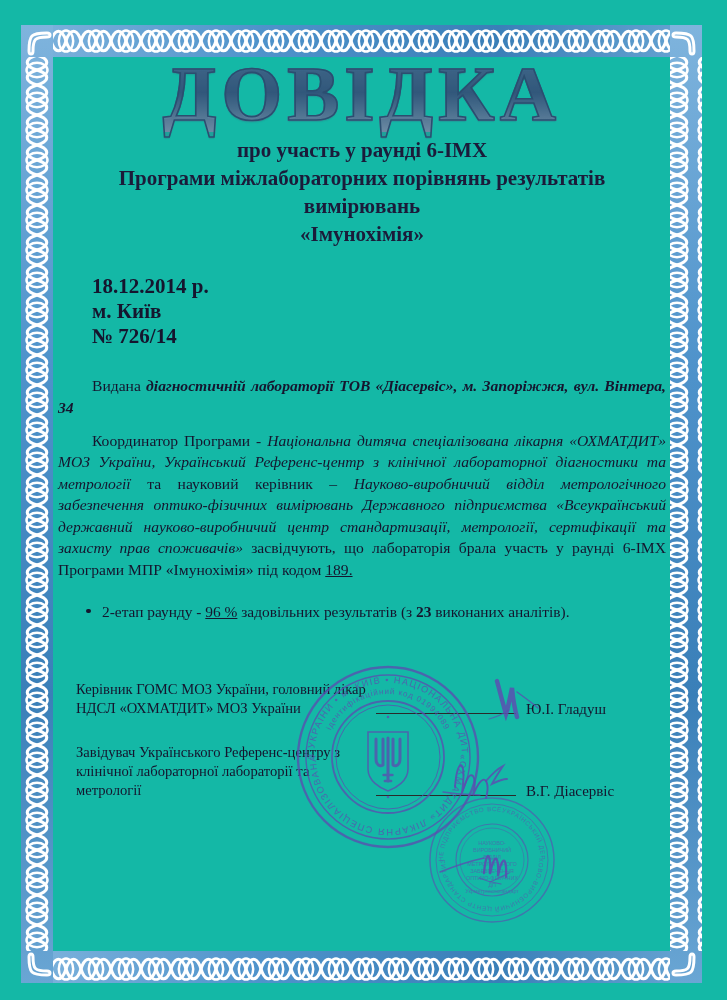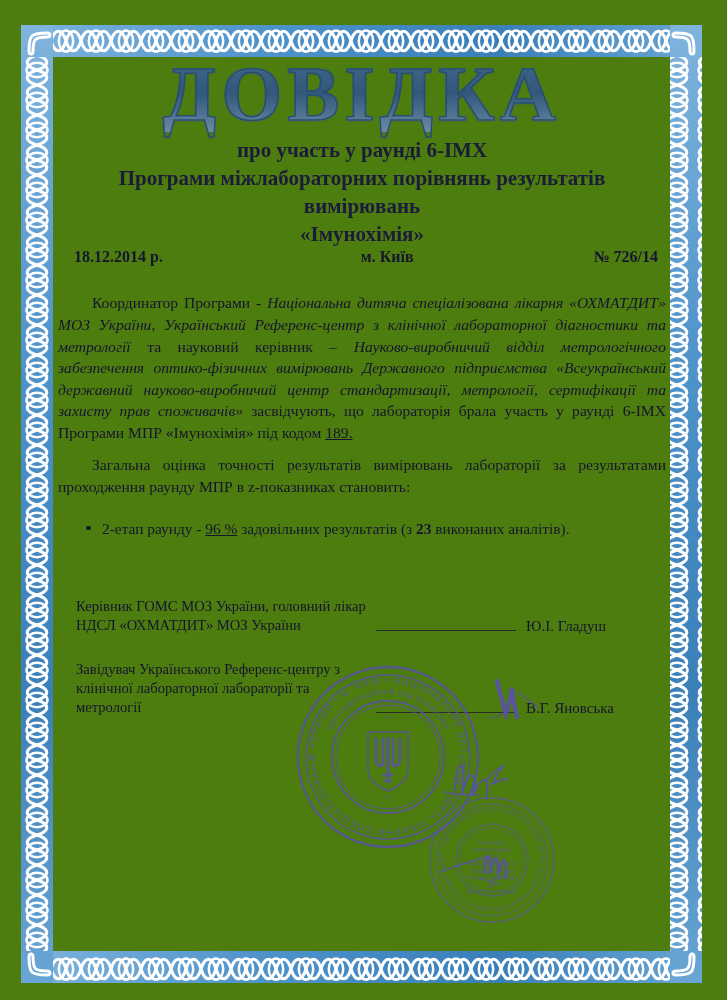--- a/index.html
+++ b/index.html
@@ -6,21 +6,21 @@
   body{
     width:727px;height:1000px;
     background:#fefefe;
     font-family:"Liberation Serif", serif;
     overflow:hidden;
     position:relative;
   }
   #certificate{
     position:absolute;
     left:0;top:0;width:727px;height:1000px;
-    background:#4d7c0f;
+    background:#14b8a6;
   }
 
   
   #border-frame{
     position:absolute;
     left:21px;top:25px;
     width:681px;height:958px;
     pointer-events:none;
   }
   #border-frame svg{display:block;}
@@ -61,24 +61,26 @@
   }
   .subtitle .st1{margin-top:5px;}
   .subtitle .st2{}
   .subtitle .st3{}
 
   
   .meta-row{
     display:flex;
     justify-content:space-between;
     align-items:baseline;
-    font-size:16px;
+    font-size:21px;
     font-weight:700;
     color:#15152e;
+    margin-top:26px;
     padding:0 8px 0 16px;
+    flex-direction:column;
   }
   .meta-row .meta-city{margin-left:18px;}
 
   
   .body-block{margin-top:26px;}
   p.para{
     margin:0 0 0 0;
     font-size:15.6px;
     line-height:1.385;
     text-align:justify;
@@ -226,42 +228,42 @@
     </div>
 
     <div class="meta-row">
       <span class="meta-date">18.12.2014 р.</span>
       <span class="meta-city">м. Київ</span>
       <span class="meta-number">№ 726/14</span>
     </div>
 
     <div class="body-block">
 
+      <p class="para"><span>Видана </span><span class="it">діагностичній лабораторії ТОВ «Діасервіс», м. Запоріжжя, вул. Вінтера, 34</span></p>
 
       <p class="para"><span>Координатор Програми - </span><span class="it-light">Національна дитяча спеціалізована лікарня «ОХМАТДИТ» МОЗ України, Український Референс-центр з клінічної лабораторної діагностики та метрології</span><span> та науковий керівник – </span><span class="it-light">Науково-виробничий відділ метрологічного забезпечення оптико-фізичних вимірювань Державного підприємства «Всеукраїнський державний науково-виробничий центр стандартизації, метрології, сертифікації та захисту прав споживачів»</span><span> засвідчують, що лабораторія брала участь у раунді 6-ІМХ Програми МПР «Імунохімія» під кодом </span><span class="ul-bold">189.</span></p>
 
-      <p class="para">Загальна оцінка точності результатів вимірювань лабораторії за результатами проходження раунду МПР в z-показниках становить:</p>
 
       <ul class="results">
         <li><span>2-етап раунду - </span><span class="ul-bold">96 %</span><span> задовільних результатів (з </span><span class="bold">23</span><span> виконаних аналітів).</span></li>
       </ul>
     </div>
 
     <div class="signatures">
 
       <div class="sig-row">
         <div class="sig-role">Керівник ГОМС МОЗ України, головний лікар НДСЛ «ОХМАТДИТ» МОЗ України</div>
         <div class="sig-line"></div>
         <div class="sig-name">Ю.І. Гладуш</div>
       </div>
 
       <div class="sig-row">
         <div class="sig-role">Завідувач Українського Референс-центру з клінічної лабораторної лабораторії та метрології</div>
         <div class="sig-line"></div>
-        <div class="sig-name">В.Г. Яновська</div>
+        <div class="sig-name">В.Г. Діасервіс</div>
       </div>
 
 
     </div>
   </div>
 
   <svg id="overlay" viewBox="0 0 727 1000" xmlns="http://www.w3.org/2000/svg">
 
     <g opacity="0.78">
       <circle cx="388" cy="757" r="90" fill="none" stroke="#5a4fb0" stroke-width="2.4"></circle>

